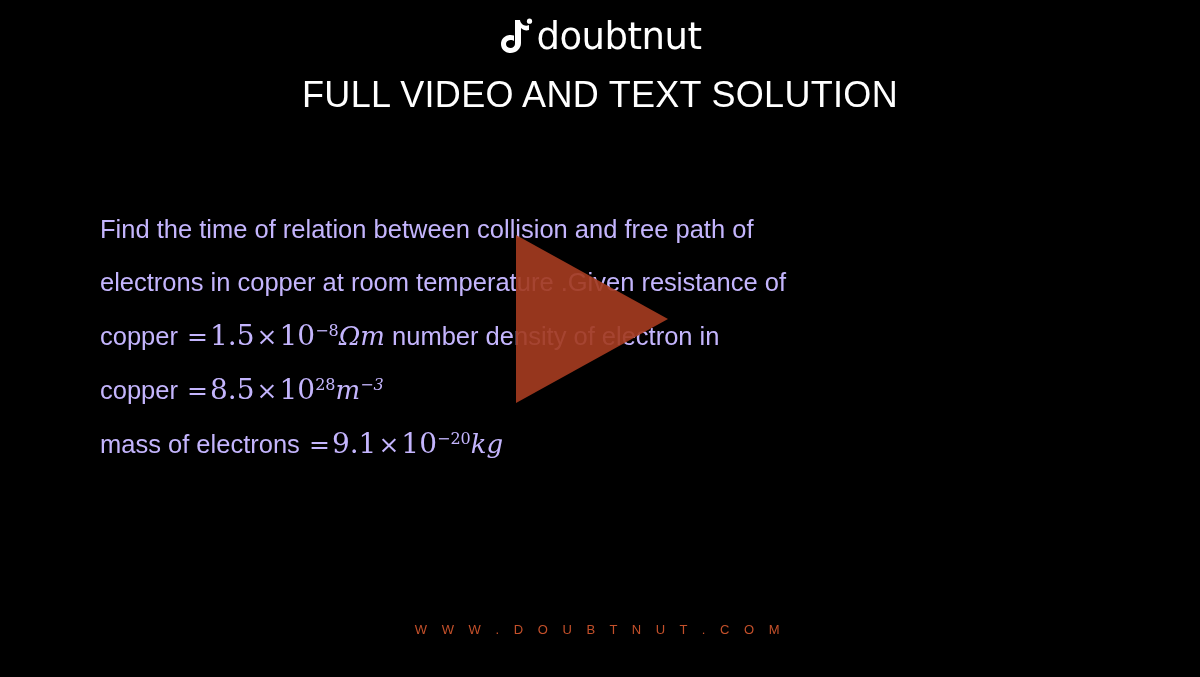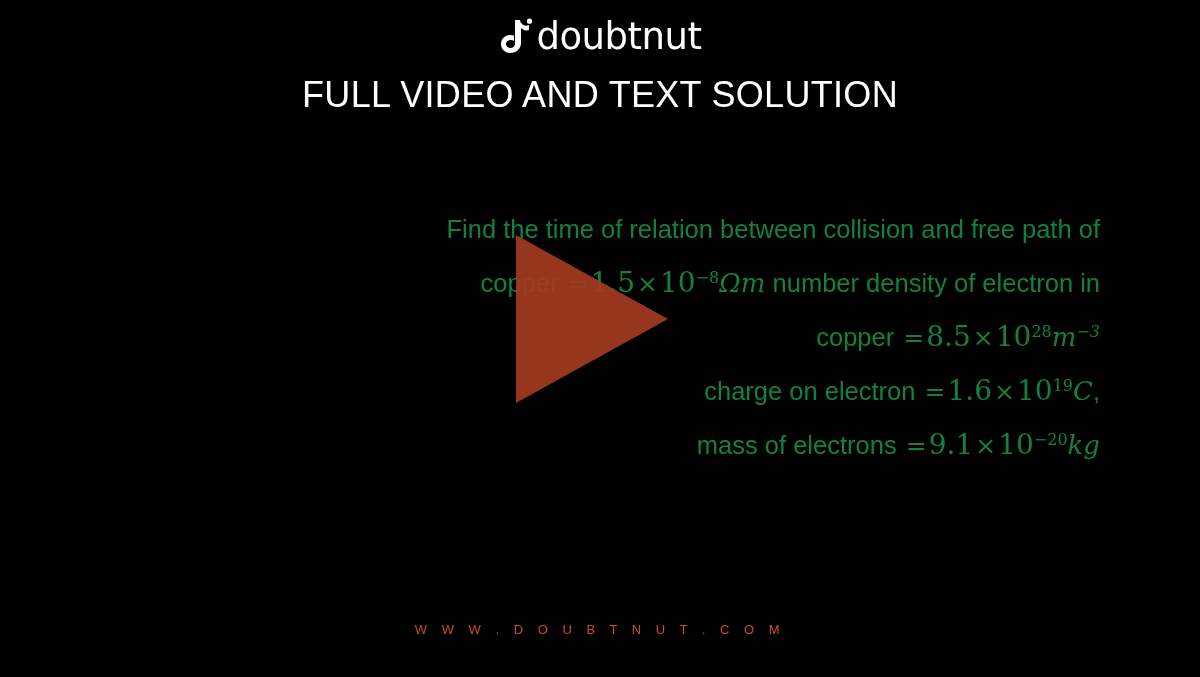--- a/index.html
+++ b/index.html
@@ -59,24 +59,24 @@
     color: #ffffff;
     letter-spacing: 0.3px;
   }
 
   
   .content {
     position: absolute;
     top: 203px;
     left: 100px;
     width: 1000px;
-    text-align: right;
+    text-align: left;
     font-size: 25.5px;
     line-height: 53px;
-    color: #15803d;
+    color: #c4b5fd;
   }
   .content .line { white-space: nowrap; }
 
   
   .m {
     font-family: "DejaVu Serif", serif;
     font-size: 28px;
   }
   .mi {
     font-family: "DejaVu Serif", serif;
@@ -142,32 +142,30 @@
     </span>
     <span class="logo-text">doubtnut</span>
   </div>
 
   <div class="subtitle">FULL VIDEO AND TEXT SOLUTION</div>
 
   <div class="content">
 
     <div class="line">Find the time of relation between collision and free path of</div>
 
+    <div class="line">electrons in copper at room temperature .Given resistance of</div>
 
     <div class="line">
       <span>copper </span><span class="eq">=</span><span class="m">1.5</span><span class="eq">×</span><span class="m">10</span><sup class="ex">−8</sup><span class="mi">Ωm</span><span> number density of electron in</span>
     </div>
 
     <div class="line">
       <span>copper </span><span class="eq">=</span><span class="m">8.5</span><span class="eq">×</span><span class="m">10</span><sup class="ex">28</sup><span class="mi">m</span><sup class="exi">−3</sup>
     </div>
 
-    <div class="line">
-      <span>charge on electron </span><span class="eq">=</span><span class="m">1.6</span><span class="eq">×</span><span class="m">10</span><sup class="ex">19</sup><span class="mi">C</span><span>,</span>
-    </div>
 
     <div class="line">
       <span>mass of electrons </span><span class="eq">=</span><span class="m">9.1</span><span class="eq">×</span><span class="m">10</span><sup class="ex">−20</sup><span class="mi">kg</span>
     </div>
 
 
   </div>
 
   <div class="play-btn"></div>
 

